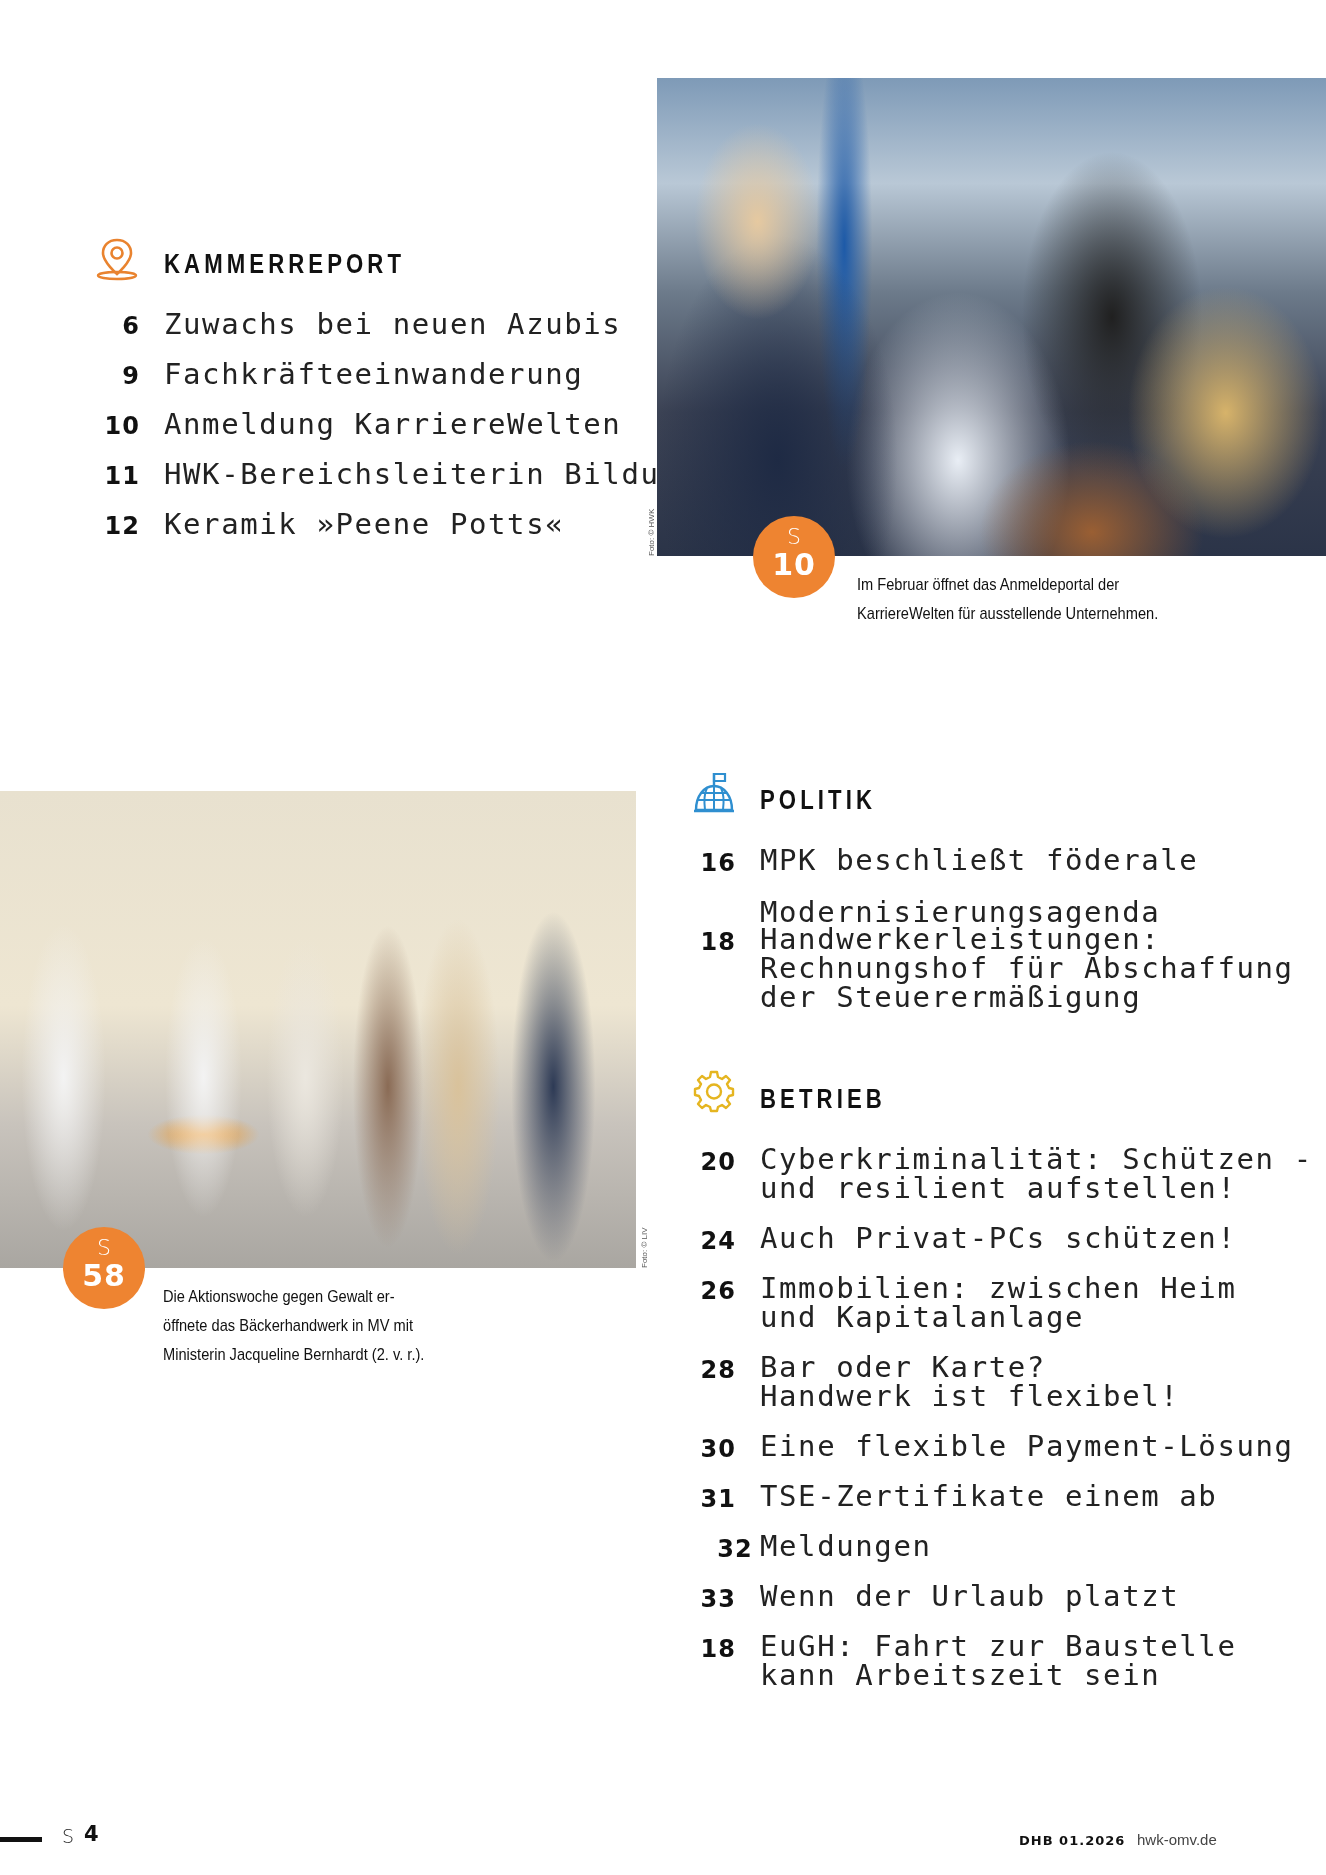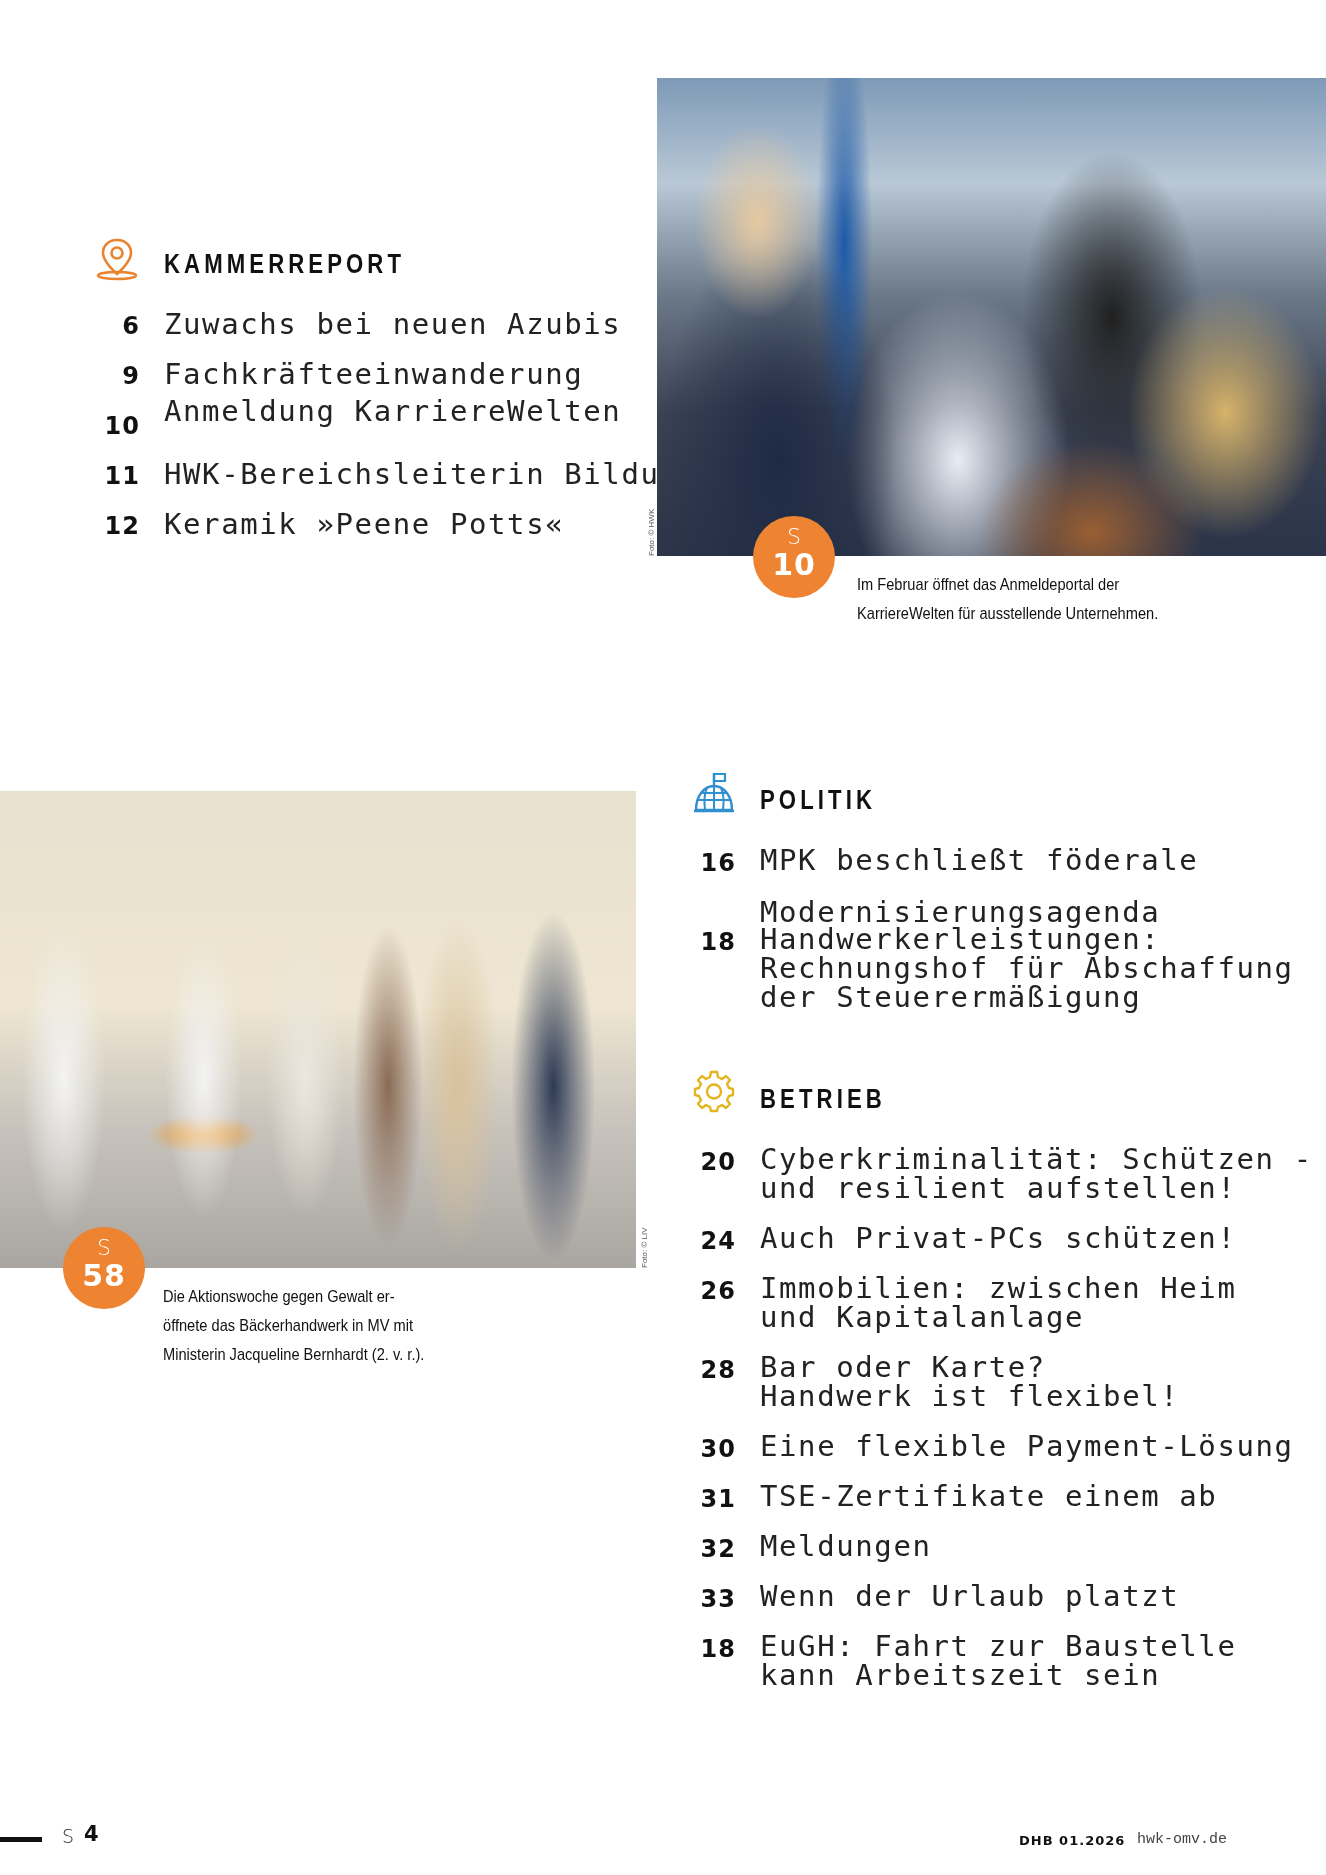--- a/index.html
+++ b/index.html
@@ -117,21 +117,21 @@
       position: absolute; left: 84px; top: 1822px;
       font-family: "DejaVu Sans", sans-serif; font-size: 21px; font-weight: 700; color: #111;
     }
     .footer-issue {
       position: absolute; left: 1019px; top: 1833px;
       font-family: "DejaVu Sans", sans-serif; font-size: 13px; font-weight: 700; color: #111;
       letter-spacing: 1px;
     }
     .footer-url {
       position: absolute; left: 1137px; top: 1831px;
-      font-family: Liberation Mono, monospace; font-size: 15px; color: #444;
+      font-family: Liberation Sans, sans-serif; font-size: 15px; color: #444;
     }
   </style>
 </head>
 <body>
 
 <div>
   <svg style="position:absolute;left:95px;top:236px;" width="44" height="46" viewBox="0 0 44 46">
     <path d="M22 4 C13 4 8 10 8 17 C8 26 22 38 22 38 C22 38 36 26 36 17 C36 10 31 4 22 4 Z" fill="none" stroke="#e9832f" stroke-width="2.6"></path>
     <circle cx="22" cy="17" r="5.5" fill="none" stroke="#e9832f" stroke-width="2.6"></circle>
     <ellipse cx="22" cy="39.5" rx="19" ry="3.5" fill="none" stroke="#e9832f" stroke-width="2.4"></ellipse>
@@ -141,21 +141,21 @@
   <div>
     <span class="toc-num" style="left:90px;top:312px;width:50px;">6</span>
     <span class="toc-text" style="left:164px;top:310px;">Zuwachs bei neuen Azubis</span>
   </div>
   <div>
     <span class="toc-num" style="left:90px;top:362px;width:50px;">9</span>
     <span class="toc-text" style="left:164px;top:360px;">Fachkräfteeinwanderung</span>
   </div>
   <div>
     <span class="toc-num" style="left:90px;top:412px;width:50px;">10</span>
-    <span class="toc-text" style="left:164px;top:397px;">Anmeldung KarriereWelten</span>
+    <span class="toc-text" style="left:164px;top:410px;">Anmeldung KarriereWelten</span>
   </div>
   <div>
     <span class="toc-num" style="left:90px;top:462px;width:50px;">11</span>
     <span class="toc-text" style="left:164px;top:460px;">HWK-Bereichsleiterin Bildung</span>
   </div>
   <div>
     <span class="toc-num" style="left:90px;top:512px;width:50px;">12</span>
     <span class="toc-text" style="left:164px;top:510px;">Keramik »Peene Potts«</span>
   </div>
 </div>
@@ -242,21 +242,21 @@
   </div>
   <div>
     <span class="toc-num" style="left:690px;top:1435px;width:46px;">30</span>
     <span class="toc-text" style="left:760px;top:1432px;">Eine flexible Payment-Lösung</span>
   </div>
   <div>
     <span class="toc-num" style="left:690px;top:1485px;width:46px;">31</span>
     <span class="toc-text" style="left:760px;top:1482px;">TSE-Zertifikate einem ab</span>
   </div>
   <div>
-    <span class="toc-num" style="left:690px;top:1535px;width:46px;">32</span>
+    <span class="toc-num" style="left:712px;top:1535px;width:46px;text-align:center;">32</span>
     <span class="toc-text" style="left:760px;top:1532px;">Meldungen</span>
   </div>
   <div>
     <span class="toc-num" style="left:690px;top:1585px;width:46px;">33</span>
     <span class="toc-text" style="left:760px;top:1582px;">Wenn der Urlaub platzt</span>
   </div>
   <div>
     <span class="toc-num" style="left:690px;top:1635px;width:46px;">18</span>
     <span class="toc-text" style="left:760px;top:1632px;">EuGH: Fahrt zur Baustelle</span>
     <span class="toc-text" style="left:760px;top:1661px;">kann Arbeitszeit sein</span>

